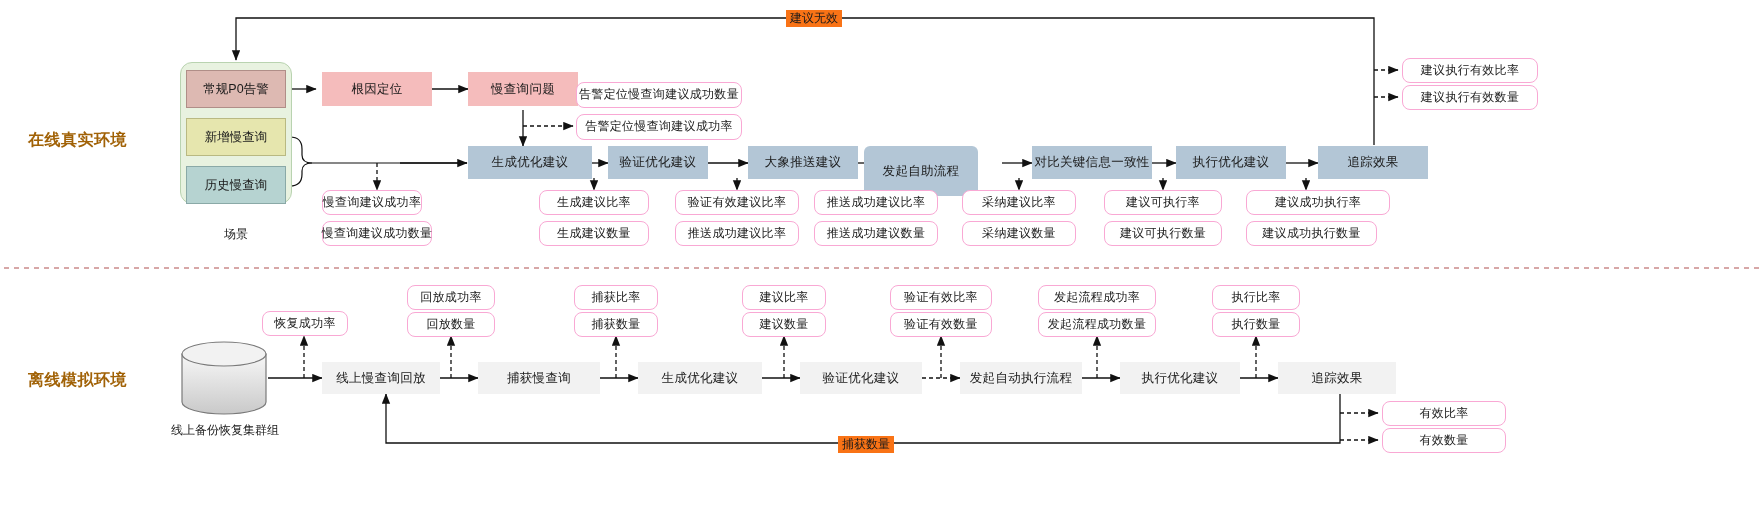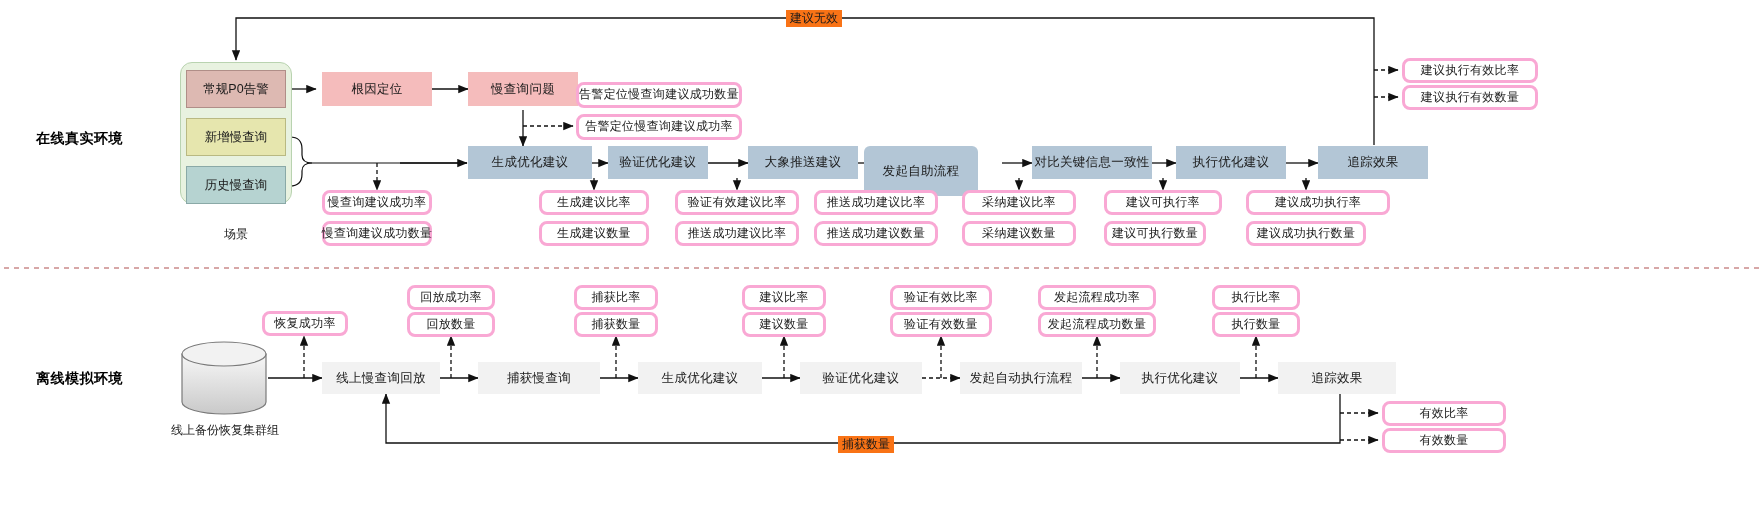--- a/index.html
+++ b/index.html
@@ -29,26 +29,25 @@
     justify-content:center;
     text-align:center;
     font-size:12.5px;
     line-height:1.15;
     letter-spacing:.3px;
     white-space:nowrap;
   }
   
   .section-label{
     position:absolute;
-    font-size:14px;
+    font-size:16px;
     font-weight:bold;
     letter-spacing:.5px;
-    color:#000000;
-    white-space:nowrap;
-    margin-left:8px;
+    color:#a16207;
+    white-space:nowrap;
   }
   
   .scenario-box{
     position:absolute;
     box-sizing:border-box;
     border:1px solid #b9d3b0;
     border-radius:12px;
     background:#e8f2e0;
   }
   .scenario-item{
@@ -67,21 +66,21 @@
     font-size:12px;
     text-align:center;
     white-space:nowrap;
     color:#1a1a1a;
   }
   .proc-pink{background:#f5bcbc;border-color:#c58c8c;}
   .proc-blue{background:#b3c6d6;border-color:#7d93a6;}
   .proc-gray{background:#f2f2f2;border-color:#9a9a9a;}
   
   .metric{
-    border:3px solid #f9a8d4;
+    border:1px solid #f9a8d4;
     border-radius:8px;
     background:#ffffff;
     font-size:12px;
     padding:0 4px;
   }
   .edge-label{
     position:absolute;
     font-size:12px;
     background:#f97316;
     padding:0 4px;
@@ -215,21 +214,21 @@
   <div class="node proc-blue" style="left:1032px;top:146px;width:120px;height:33px;">
     <span>对比关键信息一致性</span>
   </div>
   <div class="node proc-blue" style="left:1176px;top:146px;width:110px;height:33px;">
     <span>执行优化建议</span>
   </div>
   <div class="node proc-blue" style="left:1318px;top:146px;width:110px;height:33px;">
     <span>追踪效果</span>
   </div>
 
-  <div class="node metric" style="left:322px;top:190px;width:110px;height:25px;">
+  <div class="node metric" style="left:322px;top:190px;width:100px;height:25px;">
     <span>慢查询建议成功率</span>
   </div>
   <div class="node metric" style="left:322px;top:221px;width:110px;height:25px;">
     <span>慢查询建议成功数量</span>
   </div>
 
   <div class="node metric" style="left:539px;top:190px;width:110px;height:25px;">
     <span>生成建议比率</span>
   </div>
   <div class="node metric" style="left:539px;top:221px;width:110px;height:25px;">
@@ -239,42 +238,42 @@
   <div class="node metric" style="left:675px;top:190px;width:124px;height:25px;">
     <span>验证有效建议比率</span>
   </div>
   <div class="node metric" style="left:675px;top:221px;width:124px;height:25px;">
     <span>推送成功建议比率</span>
   </div>
 
   <div class="node metric" style="left:814px;top:190px;width:124px;height:25px;">
     <span>推送成功建议比率</span>
   </div>
-  <div class="node metric" style="left:814px;top:221px;width:124px;height:25px;border-radius:9px;">
+  <div class="node metric" style="left:814px;top:221px;width:124px;height:25px;">
     <span>推送成功建议数量</span>
   </div>
 
   <div class="node metric" style="left:962px;top:190px;width:114px;height:25px;">
     <span>采纳建议比率</span>
   </div>
   <div class="node metric" style="left:962px;top:221px;width:114px;height:25px;">
     <span>采纳建议数量</span>
   </div>
 
   <div class="node metric" style="left:1104px;top:190px;width:118px;height:25px;">
     <span>建议可执行率</span>
   </div>
-  <div class="node metric" style="left:1104px;top:221px;width:102px;height:25px;">
+  <div class="node metric" style="left:1104px;top:221px;width:118px;height:25px;">
     <span>建议可执行数量</span>
   </div>
 
   <div class="node metric" style="left:1246px;top:190px;width:144px;height:25px;">
     <span>建议成功执行率</span>
   </div>
-  <div class="node metric" style="left:1246px;top:221px;width:120px;height:25px;">
+  <div class="node metric" style="left:1246px;top:221px;width:131px;height:25px;">
     <span>建议成功执行数量</span>
   </div>
 
   <div class="node metric" style="left:1402px;top:58px;width:136px;height:25px;">
     <span>建议执行有效比率</span>
   </div>
   <div class="node metric" style="left:1402px;top:85px;width:136px;height:25px;">
     <span>建议执行有效数量</span>
   </div>
 

